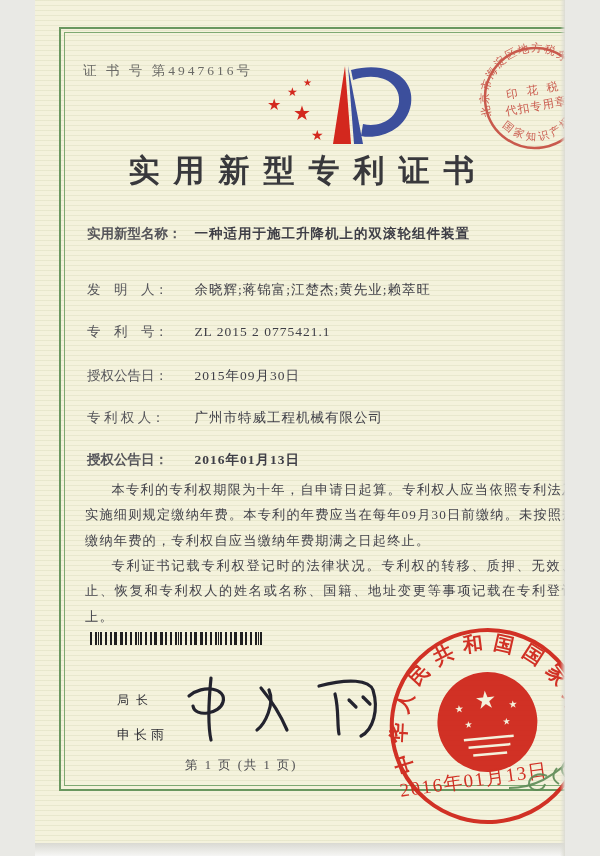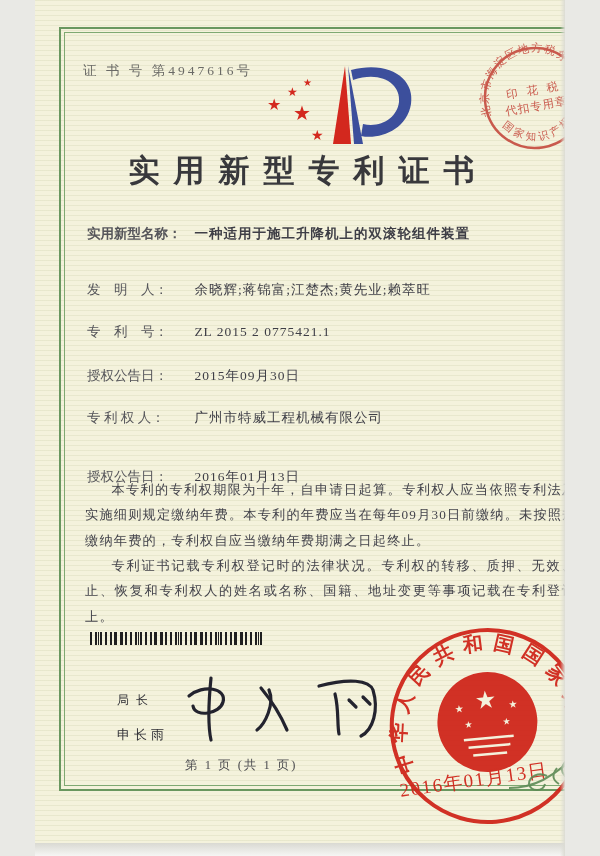--- a/index.html
+++ b/index.html
@@ -13,21 +13,21 @@
   .frame-inner{position:absolute;left:3px;top:3px;right:3px;bottom:3px;border:1px solid #7fa972;}
   .cert-no{position:absolute;left:48px;top:62px;font-size:13.5px;letter-spacing:3px;color:#6a6a66;}
   .title{position:absolute;left:0;top:150px;width:100%;text-align:center;
     font-size:31px;font-weight:700;letter-spacing:14px;padding-left:17px;box-sizing:border-box;color:#38383c;}
   .logo{position:absolute;left:224px;top:58px;}
   .tax-stamp{position:absolute;left:438px;top:36px;transform:rotate(-10deg);opacity:.88;}
   .fields{position:absolute;left:52px;top:0;width:505px;font-size:13.5px;color:#47474d;}
   .frow{position:absolute;left:0;white-space:nowrap;}
   .frow .lbl{display:inline-block;min-width:104px;color:#55555a;}
   .frow .val{color:#3e3e46;letter-spacing:1px;}
-  .f0{top:225px;font-weight:bold;} .f1{top:281px;} .f2{top:323px;} .f3{top:367px;} .f4{top:409px;} .f5{top:468px;}
+  .f0{top:225px;font-weight:bold;} .f1{top:281px;} .f2{top:323px;} .f3{top:367px;} .f4{top:409px;} .f5{top:451px;font-weight:bold;}
   .body-text{position:absolute;left:50px;top:477px;width:506px;}
   .body-text p{margin:0;text-indent:2em;font-size:13.2px;line-height:1.92;
     letter-spacing:1.2px;text-align:justify;color:#43434b;}
   .barcode{position:absolute;left:55px;top:632px;width:172px;height:13px;
     background:
      repeating-linear-gradient(90deg,#1f1f1f 0 2px,transparent 2px 5px),
      repeating-linear-gradient(90deg,#1f1f1f 0 1px,transparent 1px 8px);}
   .director-title{position:absolute;left:82px;top:692px;font-size:12px;letter-spacing:7px;color:#2f2f35;}
   .director-name{position:absolute;left:82px;top:726px;font-size:13px;letter-spacing:4px;color:#2f2f35;}
   .signature{position:absolute;left:138px;top:664px;}

